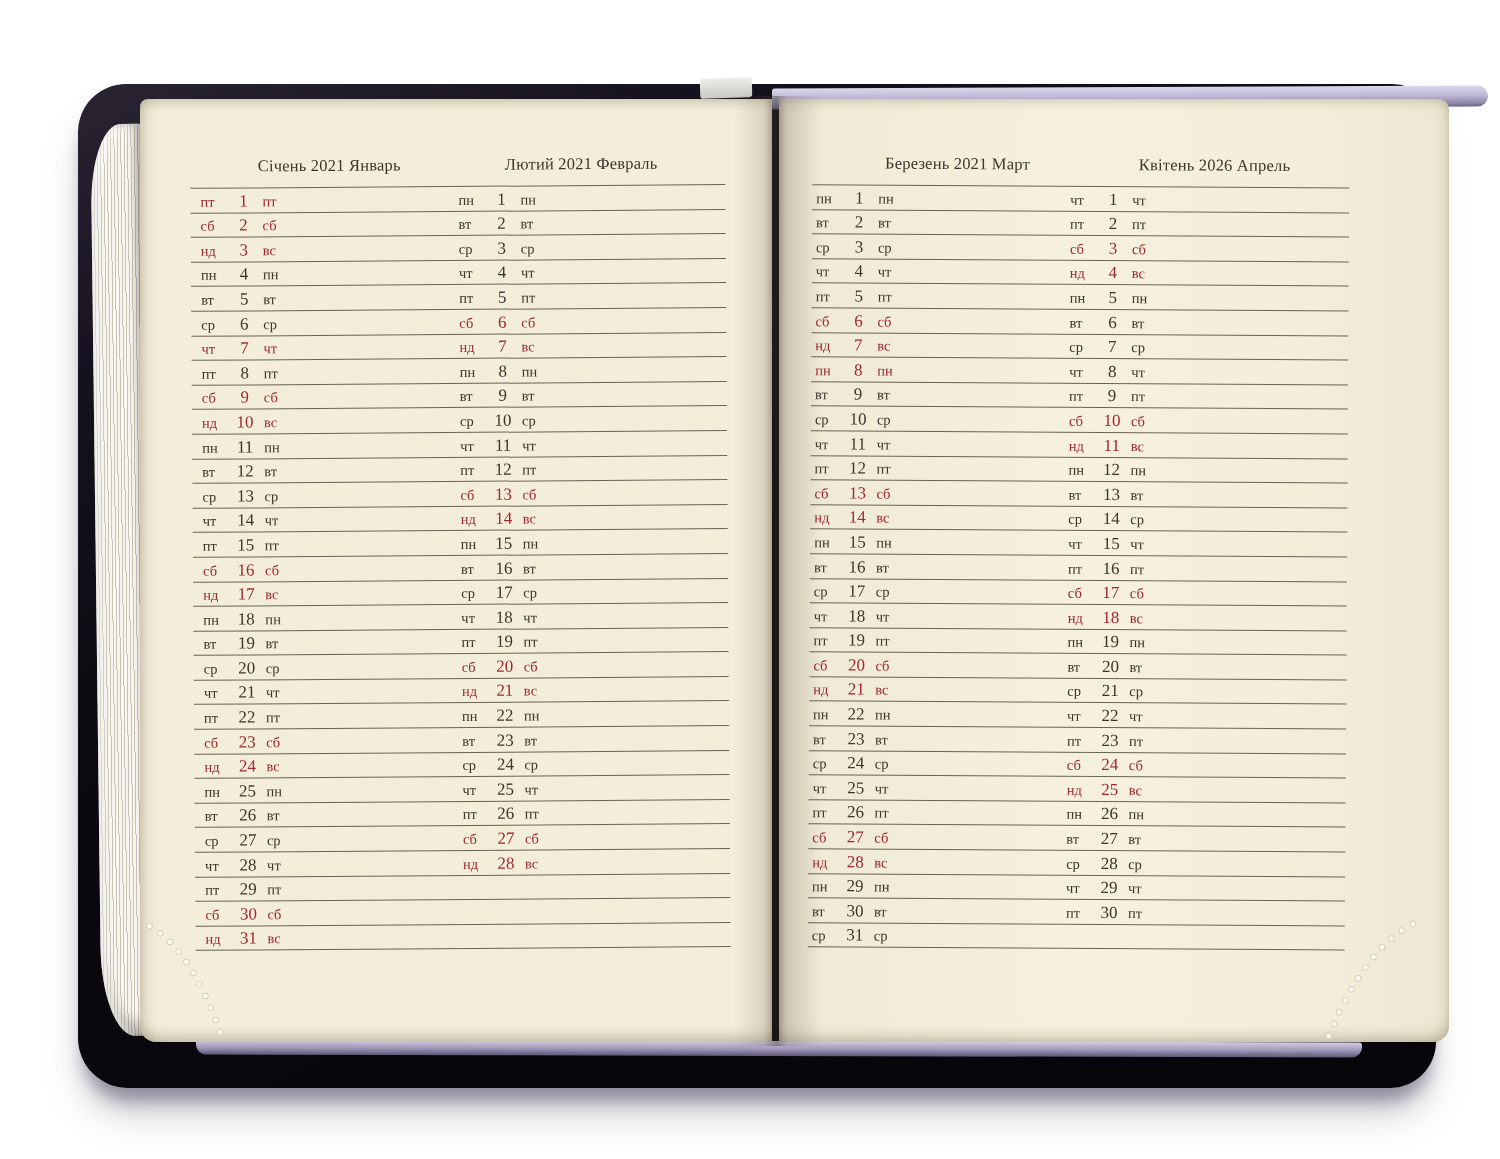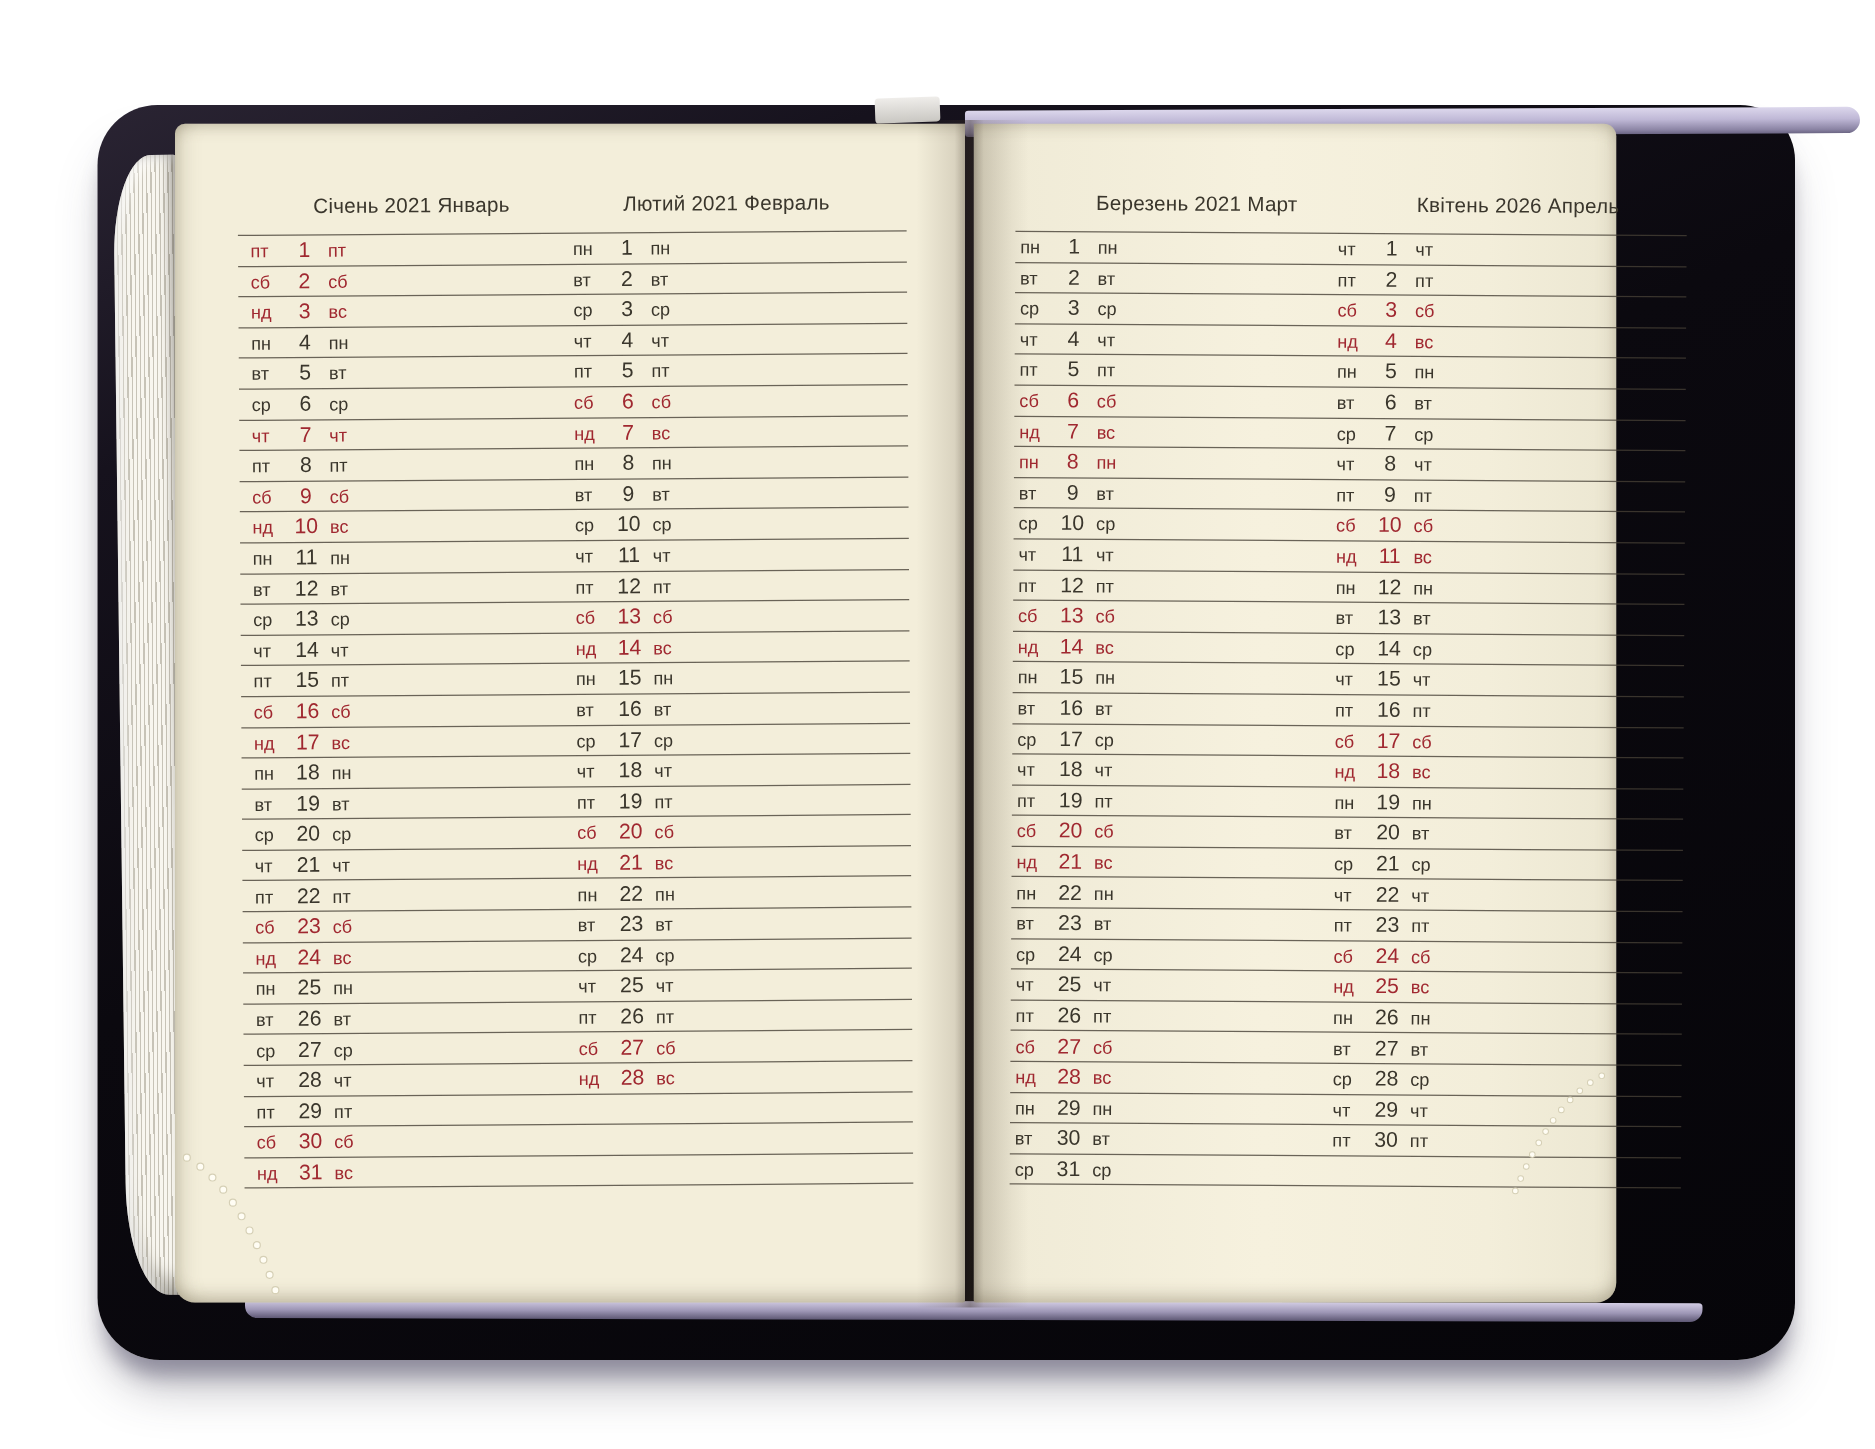--- a/index.html
+++ b/index.html
@@ -1,17 +1,17 @@
 <!DOCTYPE html>
 <html style="--ink: #3a362c; --red: #a02830; --line: rgba(70,64,54,0.8);"><head>
 <meta charset="utf-8">
 <style>
   html,body{margin:0;padding:0;background:#ffffff;}
   .scene{position:relative;width:1500px;height:1159px;background:#ffffff;overflow:hidden;
-         font-family:Liberation Sans, sans-serif;}
+         font-family:Liberation Serif, serif;}
   
   .cover{position:absolute;left:78px;top:84px;width:1358px;height:1004px;
          border-radius:48px 44px 46px 50px;
          background:linear-gradient(155deg,#2a2433 0%,#16121d 18%,#0b090f 45%,#060509 100%);
          box-shadow:0 18px 16px -6px rgba(99,94,120,.55),0 30px 40px -10px rgba(60,57,75,.35);}
   
   .top-edge{position:absolute;left:772px;top:87px;width:716px;height:21px;
             background:linear-gradient(180deg,#dcd7ec 0%,#bfb8d6 45%,#8b84a4 85%,#6b6583 100%);
             border-radius:3px 12px 12px 3px;transform:rotate(-.25deg);}
   
@@ -26,21 +26,21 @@
                border-radius:3px 3px 10px 10px;transform:rotate(.15deg);}
   
   .gutter-tab{position:absolute;left:700px;top:78px;width:52px;height:20px;background:linear-gradient(180deg,#efedea,#c9c7c2);
               border-radius:3px;transform:rotate(-2deg);}
   
   .page{position:absolute;top:99px;height:943px;}
   .page-left{left:140px;width:632px;border-radius:8px 0 2px 16px;
              background:linear-gradient(90deg,#ece7d2 0%,#f3eeda 30%,#f6f1de 60%,#efead5 93%,#e3decа 100%);
              background-color:#f3eeda;
              box-shadow:inset 0 10px 12px -8px rgba(110,100,75,.35),inset 0 -12px 14px -8px rgba(110,100,75,.4),inset 14px 0 18px -12px rgba(110,100,75,.35);}
-  .page-right{left:779px;width:514px;border-radius:0 10px 16px 2px;
+  .page-right{left:779px;width:670px;border-radius:0 10px 16px 2px;
               background:linear-gradient(90deg,#e5e0cb 0%,#f0ebd7 6%,#f6f1de 45%,#f3eeda 80%,#ece7d2 100%);
               box-shadow:inset 0 10px 12px -8px rgba(110,100,75,.3),inset 0 -12px 14px -8px rgba(110,100,75,.4),inset -12px 0 16px -12px rgba(110,100,75,.3);}
   .page-inner{position:absolute;inset:0;}
   .page-left  .page-inner{transform:rotate(-.4deg);}
   .page-right .page-inner{transform:rotate(.35deg);}
   
   .gutter{position:absolute;left:733px;top:96px;width:90px;height:950px;pointer-events:none;
           background:linear-gradient(90deg,rgba(86,72,56,0) 0%,rgba(86,72,56,.16) 34%,rgba(56,44,34,.42) 48%,rgba(86,72,56,.18) 60%,rgba(86,72,56,0) 100%);}
   
   .month-title{position:absolute;top:56px;transform:translateX(-50%);white-space:nowrap;

